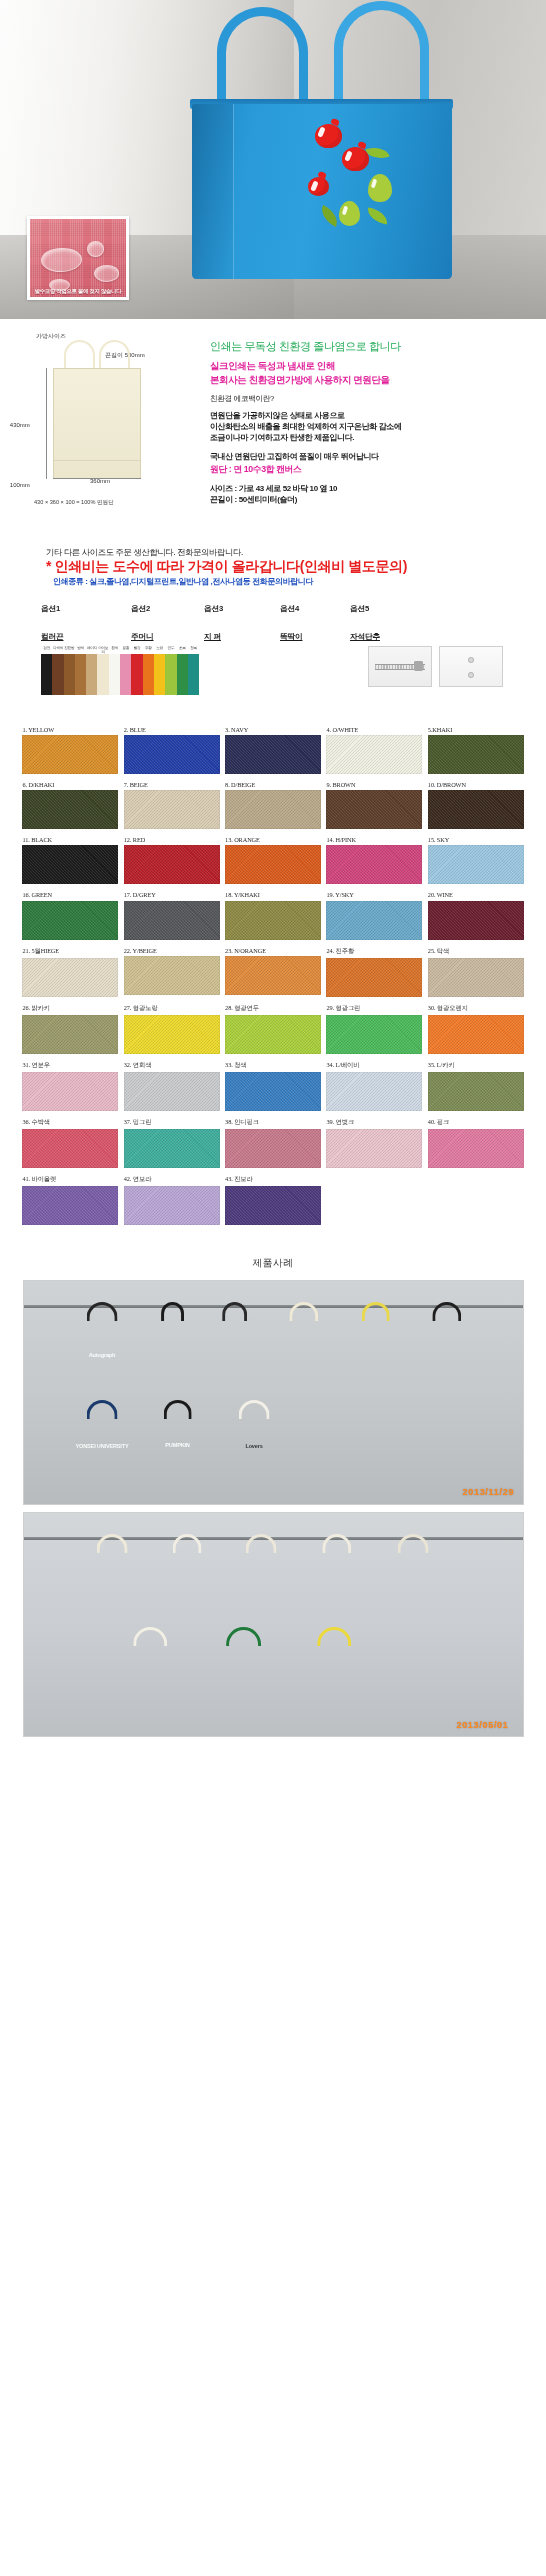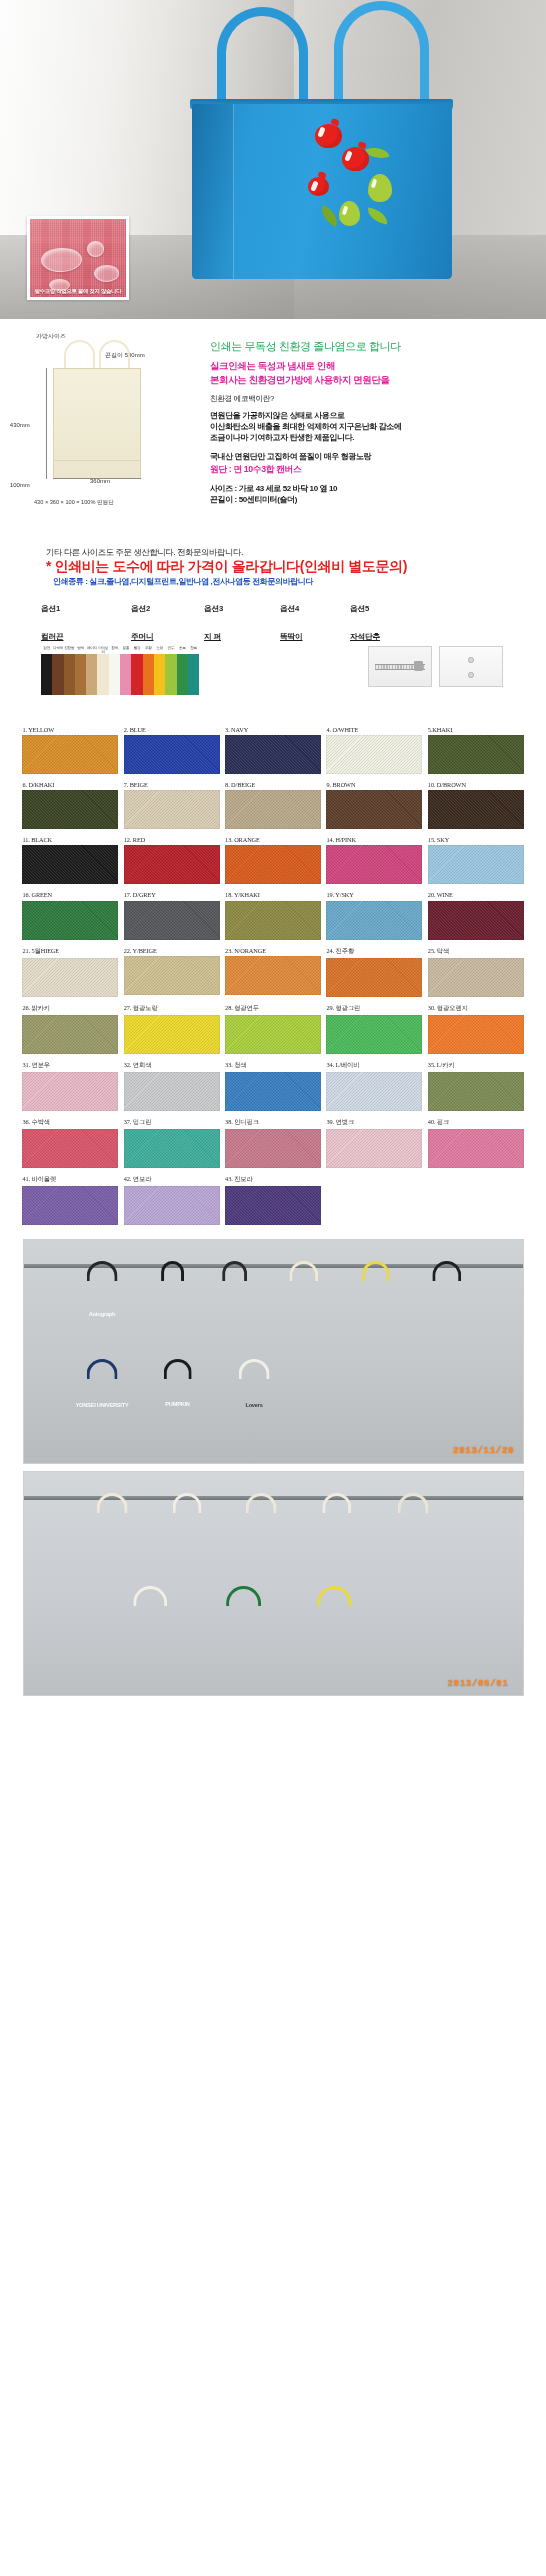--- a/index.html
+++ b/index.html
@@ -278,21 +278,21 @@
   }
   .bagitem .blogo{
     position:absolute; left:50%; top:42%; transform:translate(-50%,-50%);
     font-size:5.6px; color:#fff; font-weight:bold; text-align:center;
     letter-spacing:-0.2px; opacity:.92; white-space:nowrap;
   }
   .bagitem.dark .blogo{ color:#fff; }
   .bagitem.light .blogo{ color:#2a2a2a; }
   .datestamp{
     position:absolute; right:8.4px; bottom:7px;
-    font-family:Liberation Mono, monospace; font-size:9px;
+    font-family:Liberation Sans, sans-serif; font-size:9px;
     color:#ff8a1f; letter-spacing:0.7px; font-weight:bold;
     text-shadow: 0 0 1.4px rgba(120,50,0,.6);
   }
   .datestamp.p2pos{ right:14px; bottom:5.6px; }
 </style>
 </head>
 <body>
 
 <div class="page">
 
@@ -358,21 +358,21 @@
         <div class="gap-s"></div>
         <div class="ln magenta">실크인쇄는 독성과 냄새로 인해</div>
         <div class="ln magenta">본회사는 친환경면가방에 사용하지 면원단을</div>
         <div class="gap-m"></div>
         <div class="ln body-r">친환경 에코백이란?</div>
         <div class="gap-s"></div>
         <div class="ln body">면원단을  가공하지않은 상태로 사용으로</div>
         <div class="ln body">이산화탄소의 배출을 최대한 억제하여 지구온난화 감소에</div>
         <div class="ln body">조금이나마 기여하고자 탄생한 제품입니다.</div>
         <div class="gap-m"></div>
-        <div class="ln body">국내산 면원단만 고집하여 품질이 매우 형광노랑</div>
+        <div class="ln body">국내산 면원단만 고집하여 품질이 매우 뛰어납니다</div>
         <div class="ln magenta2">원단 : 면 10수3합 캔버스</div>
         <div class="gap-m"></div>
         <div class="ln body">사이즈 : 가로 43  세로 52 바닥 10 옆 10</div>
         <div class="ln body">끈길이 : 50센티미터(숄더)</div>
       </div>
     </div>
 
     <div class="notes">
       <div class="n1">기타 다른 사이즈도 주문 생산합니다.  전화문의바랍니다.</div>
       <div class="n2">* 인쇄비는 도수에 따라 가격이 올라갑니다(인쇄비 별도문의)</div>
@@ -612,20 +612,21 @@
           <div class="sw-chip" style="background-color: rgb(185, 166, 212);"></div>
         </div>
         <div class="sw-cell">
           <div class="sw-name">43. 진보라</div>
           <div class="sw-chip" style="background-color: rgb(78, 58, 125);"></div>
         </div>
       </div>
   </div>
 
   <div>
+    <div class="examples-title">제품사례</div>
 
     <div class="photo p1">
       <div class="rail"></div>
       <div id="row1">
           <div class="bagitem dark" style="left: 45px; top: 39px; width: 67px; height: 83px; color: rgb(38, 38, 38);"><span class="bstrap"></span><span class="bbody"></span><span class="blogo">Autograph</span></div>
           <div class="bagitem dark" style="left: 123px; top: 39px; width: 52px; height: 67px; color: rgb(27, 27, 27);"><span class="bstrap"></span><span class="bbody"></span></div>
           <div class="bagitem dark" style="left: 183px; top: 39px; width: 56px; height: 73px; color: rgb(42, 42, 42);"><span class="bstrap"></span><span class="bbody"></span></div>
           <div class="bagitem light" style="left: 248px; top: 39px; width: 64px; height: 81px; color: rgb(239, 233, 214);"><span class="bstrap"></span><span class="bbody"></span></div>
           <div class="bagitem light" style="left: 321px; top: 39px; width: 62px; height: 78px; color: rgb(232, 216, 74);"><span class="bstrap"></span><span class="bbody"></span></div>
           <div class="bagitem dark" style="left: 391px; top: 39px; width: 64px; height: 81px; color: rgb(31, 31, 31);"><span class="bstrap"></span><span class="bbody"></span></div>

